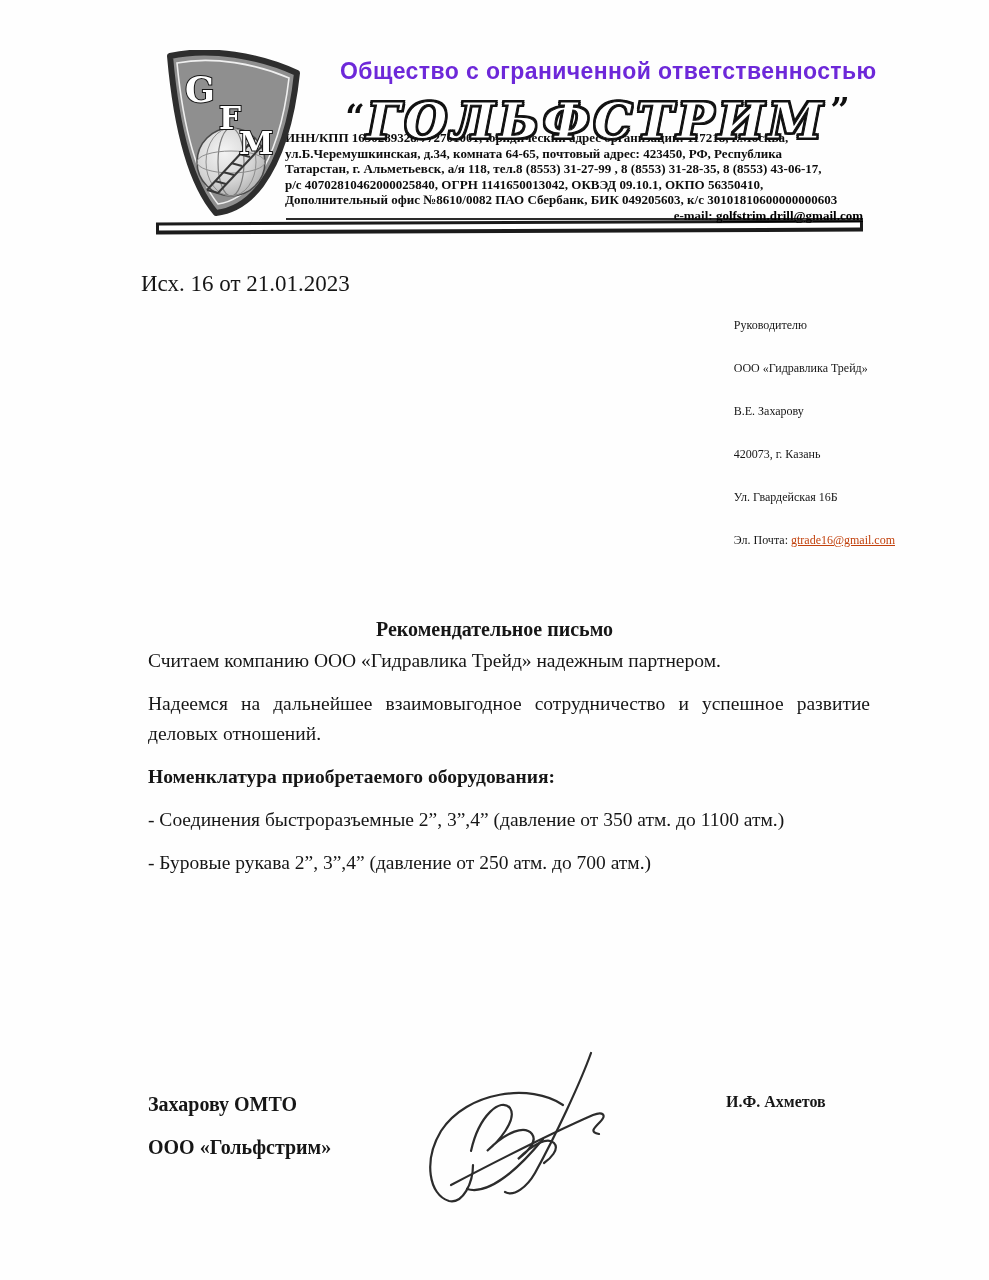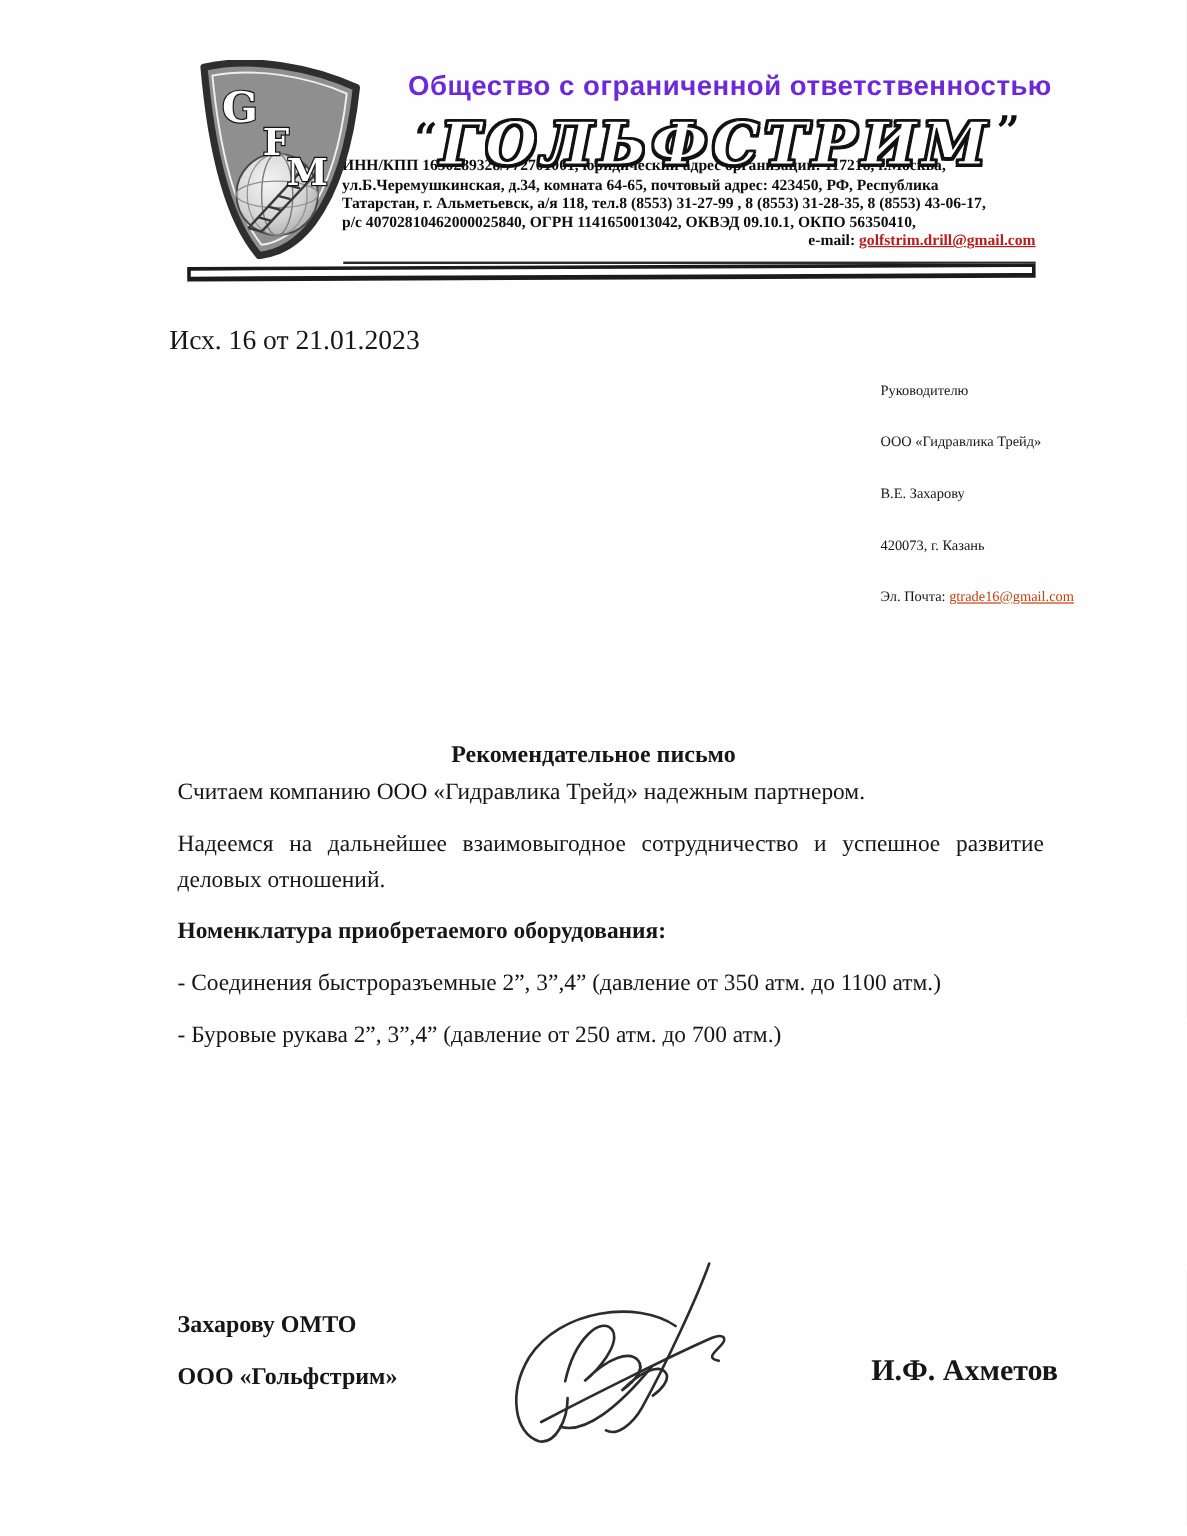--- a/index.html
+++ b/index.html
@@ -29,21 +29,21 @@
   }
   .company-name .q { font-family:"DejaVu Serif",serif; font-weight:bold; font-size:34px; color:#101010; }
   .company-name .q.open  { vertical-align:10px; margin-right:2px; }
   .company-name .q.close { vertical-align:16px; margin-left:4px; }
 
   .details {
     position:absolute; left:285px; top:130px; width:578px; z-index:1;
     font-weight:bold; font-size:13px; line-height:15.6px; color:#0d0d0d; white-space:nowrap;
   }
   .details .email-line { text-align:right; }
-  .details .email-line a { color:#b91c1c; text-decoration:underline; }
+  .details .email-line a { color:#000000; text-decoration:underline; }
 
   .header-rule { position:absolute; left:286px; top:218px; width:577px; height:2px; background:#2a2a2a; }
   .header-bar  {
     position:absolute; left:156px; top:221px; width:707px; height:12px; background:#ffffff;
     border-top:3px solid #1b1b1b; border-bottom:4px solid #1b1b1b;
     border-left:3px solid #1b1b1b; border-right:3px solid #1b1b1b;
     transform:rotate(-.25deg);
   }
 
   
@@ -53,21 +53,21 @@
 
   
   .title { position:absolute; left:0; right:0; top:618px; text-align:center; font-size:20px; font-weight:bold; }
   .body { position:absolute; left:148px; top:646px; width:722px; font-size:19.5px; line-height:30px; }
   .body p { margin:0 0 13px 0; text-align:justify; }
   .body p.bold { font-weight:bold; text-align:left; }
   .body p.item { text-align:left; white-space:nowrap; }
 
   
   .signoff { position:absolute; left:148px; top:1083px; font-weight:bold; font-size:20px; line-height:43px; }
-  .sig-name { position:absolute; left:726px; top:1129px; font-weight:bold; font-size:25px; }
+  .sig-name { position:absolute; left:726px; top:1093px; font-weight:bold; font-size:16px; }
   .signature { position:absolute; left:393px; top:1043px; width:224px; height:176px; }
 </style>
 </head>
 <body>
 
 <div class="page">
 
   <svg class="logo" viewBox="0 0 136 166">
     <defs>
       <radialGradient id="gg" cx="40%" cy="35%" r="75%">
@@ -103,33 +103,35 @@
     <div class="company-name">
       <span class="q open">“</span><span class="name">ГОЛЬФСТРИМ</span><span class="q close">”</span>
     </div>
   </div>
 
   <div class="details">
     <div>ИНН/КПП 1650289328/772701001, юридический адрес организации: 117218,  г.Москва,</div>
     <div>ул.Б.Черемушкинская,  д.34, комната  64-65,  почтовый адрес:  423450,  РФ,  Республика</div>
     <div>Татарстан,  г. Альметьевск, а/я 118, тел.8 (8553) 31-27-99 , 8 (8553) 31-28-35, 8 (8553) 43-06-17,</div>
     <div>р/с 40702810462000025840, ОГРН 1141650013042, ОКВЭД 09.10.1, ОКПО 56350410,</div>
+    <div>Дополнительный офис №8610/0082 ПАО Сбербанк, БИК 049205603, к/с 30101810600000000603</div>
     <div class="email-line"><span>e-mail: </span><a href="#">golfstrim.drill@gmail.com</a></div>
   </div>
 
   <div class="header-rule"></div>
   <div class="header-bar"></div>
 
   <div class="ref">Исх. 16 от 21.01.2023</div>
 
   <div class="recipient">
     <div>Руководителю</div>
     <div>ООО «Гидравлика Трейд»</div>
     <div>В.Е. Захарову</div>
     <div>420073, г. Казань</div>
+    <div>Ул. Гвардейская 16Б</div>
     <div><span>Эл. Почта: </span><a href="#">gtrade16@gmail.com</a></div>
   </div>
 
   <div class="title">Рекомендательное письмо</div>
 
   <div class="body">
     <p>Считаем компанию ООО «Гидравлика Трейд» надежным партнером.</p>
     <p>Надеемся на дальнейшее взаимовыгодное сотрудничество и успешное развитие деловых отношений.</p>
     <p class="bold">Номенклатура приобретаемого оборудования:</p>
     <p class="item">- Соединения быстроразъемные 2”, 3”,4” (давление от 350 атм. до 1100 атм.)</p>

